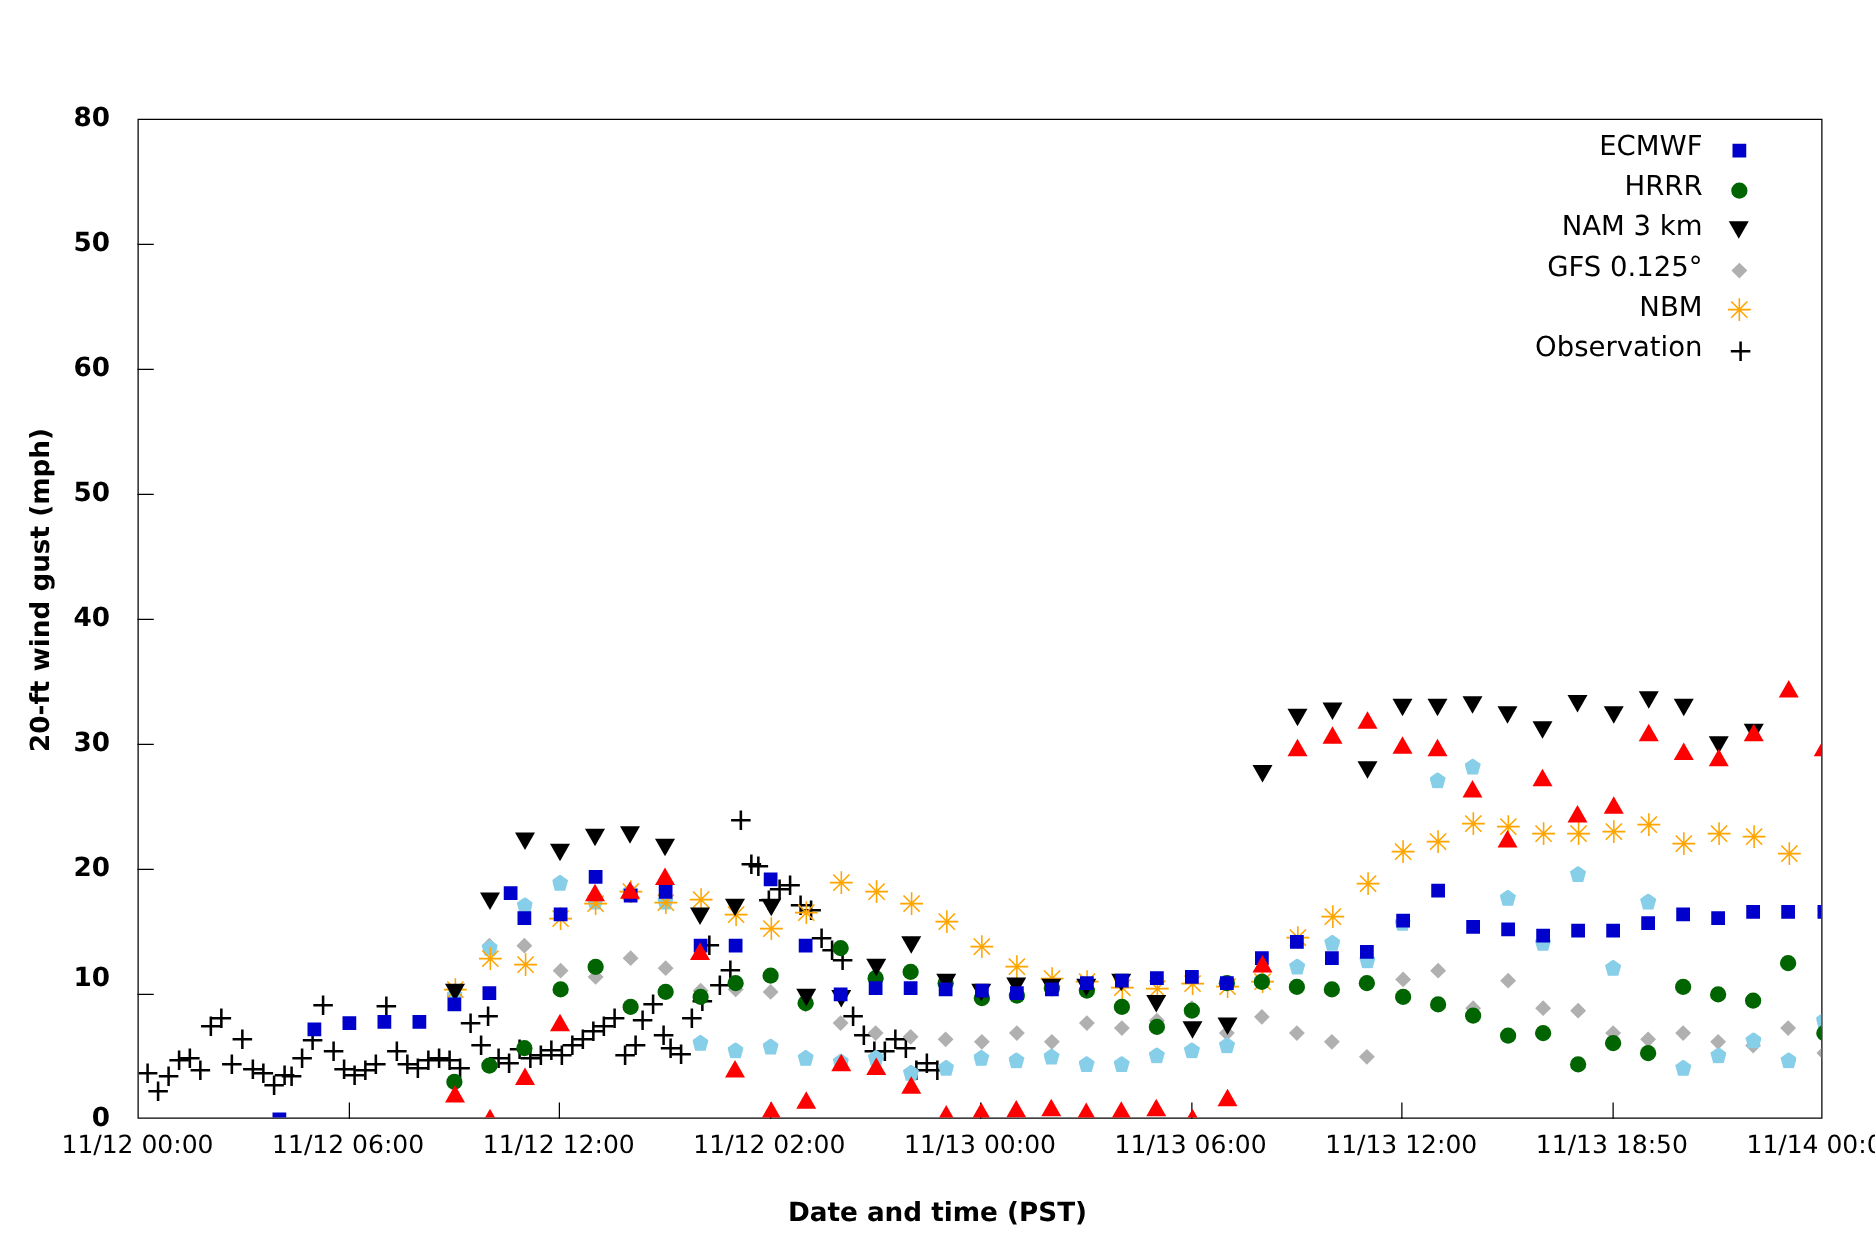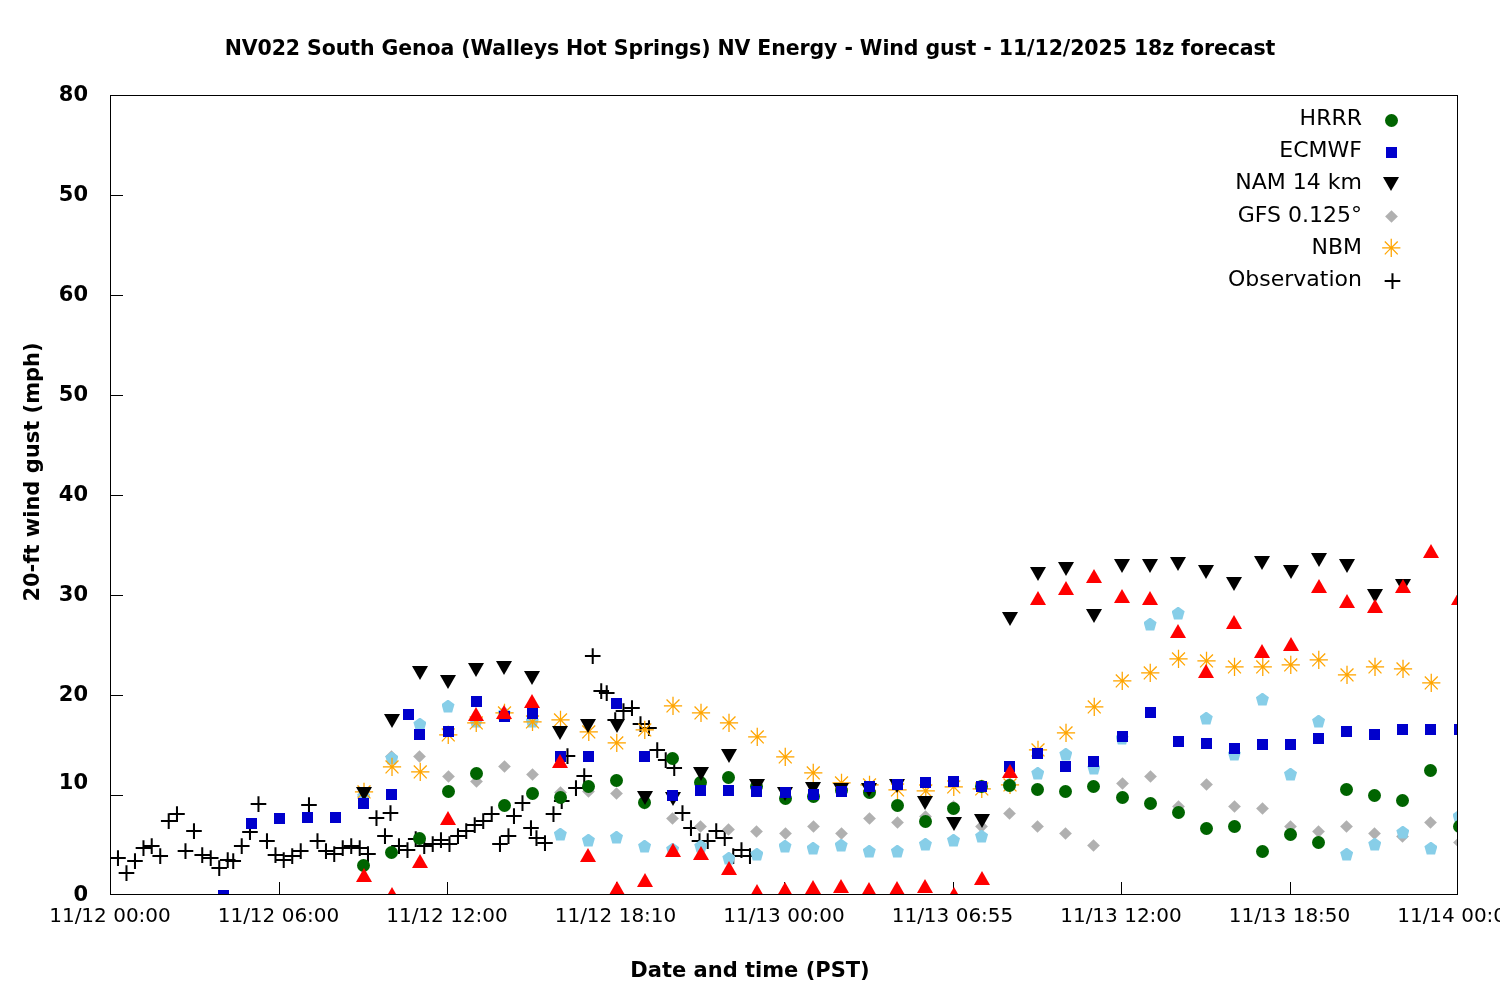--- a/index.html
+++ b/index.html
@@ -64,21 +64,20 @@
   .mk-star{margin:-10px 0 0 -10px;width:20px;height:20px;color:#ffa500;
            font-size:25px;line-height:20px;text-align:center;font-family:"DejaVu Sans",sans-serif;}
   .mk-plus{margin:-9px 0 0 -9px;width:18px;height:18px;color:#000;
            font-size:25px;line-height:18px;text-align:center;font-family:"DejaVu Sans",sans-serif;font-weight:400;}
 </style>
 </head>
 <body>
 
 <div id="root">
 
-  <div id="chart-title">NV022 South Genoa (Walleys Hot Springs) NV Energy - Wind gust - 11/12/2025 18z forecast</div>
 
   <div id="y-axis-title">20-ft wind gust (mph)</div>
   <div id="x-axis-title">Date and time (PST)</div>
 
   <div id="y-ticks">
       <div class="ytick-label" style="top: 895px;">0</div>
       <div class="ytick-label" style="top: 783px;">10</div>
       <div class="ytick-mark" style="top: 795px;"></div>
       <div class="ytick-label" style="top: 695px;">20</div>
       <div class="ytick-mark" style="top: 695px;"></div>
@@ -93,25 +92,25 @@
       <div class="ytick-label" style="top: 195px;">50</div>
       <div class="ytick-mark" style="top: 195px;"></div>
       <div class="ytick-label" style="top: 95px;">80</div>
     </div>
   <div id="x-ticks">
       <div class="xtick-label" style="left: 110px;">11/12 00:00</div>
       <div class="xtick-label" style="left: 278.5px;">11/12 06:00</div>
       <div class="xtick-mark" style="left: 278.5px; top: 882px; position: absolute;"></div>
       <div class="xtick-label" style="left: 447px;">11/12 12:00</div>
       <div class="xtick-mark" style="left: 447px; top: 882px; position: absolute;"></div>
-      <div class="xtick-label" style="left: 615.5px;">11/12 18:10</div>
+      <div class="xtick-label" style="left: 615.5px;">11/12 02:00</div>
       <div class="xtick-mark" style="left: 615.5px; top: 882px; position: absolute;"></div>
       <div class="xtick-label" style="left: 784px;">11/13 00:00</div>
       <div class="xtick-mark" style="left: 784px; top: 882px; position: absolute;"></div>
-      <div class="xtick-label" style="left: 952.5px;">11/13 06:55</div>
+      <div class="xtick-label" style="left: 952.5px;">11/13 06:00</div>
       <div class="xtick-mark" style="left: 952.5px; top: 882px; position: absolute;"></div>
       <div class="xtick-label" style="left: 1121px;">11/13 12:00</div>
       <div class="xtick-mark" style="left: 1121px; top: 882px; position: absolute;"></div>
       <div class="xtick-label" style="left: 1289.5px;">11/13 18:50</div>
       <div class="xtick-mark" style="left: 1289.5px; top: 882px; position: absolute;"></div>
       <div class="xtick-label" style="left: 1458px;">11/14 00:00</div>
     </div>
 
   <div id="plot-frame">
     <div id="plot-layer">
@@ -474,33 +473,33 @@
         <div class="mk mk-tri-up" style="border-bottom-color: rgb(255, 0, 0); left: 1235.67px; top: 505px;"></div>
         <div class="mk mk-tri-up" style="border-bottom-color: rgb(255, 0, 0); left: 1263.75px; top: 510px;"></div>
         <div class="mk mk-tri-up" style="border-bottom-color: rgb(255, 0, 0); left: 1291.83px; top: 490px;"></div>
         <div class="mk mk-tri-up" style="border-bottom-color: rgb(255, 0, 0); left: 1319.92px; top: 455px;"></div>
         <div class="mk mk-tri-up" style="border-bottom-color: rgb(255, 0, 0); left: 1348px; top: 502px;"></div>
       </div>
   </div>
 
   <div id="legend">
       <div class="legend-row">
+        <div class="legend-label">ECMWF</div>
+        <div class="legend-marker">
+          <div class="mk mk-square" style="background: rgb(0, 0, 204); left: 13px; top: 13px;"></div>
+        </div>
+      </div>
+      <div class="legend-row">
         <div class="legend-label">HRRR</div>
         <div class="legend-marker">
           <div class="mk mk-circle" style="background: rgb(0, 100, 0); left: 13px; top: 13px;"></div>
         </div>
       </div>
       <div class="legend-row">
-        <div class="legend-label">ECMWF</div>
-        <div class="legend-marker">
-          <div class="mk mk-square" style="background: rgb(0, 0, 204); left: 13px; top: 13px;"></div>
-        </div>
-      </div>
-      <div class="legend-row">
-        <div class="legend-label">NAM 14 km</div>
+        <div class="legend-label">NAM 3 km</div>
         <div class="legend-marker">
           <div class="mk mk-tri-down" style="border-top-color: rgb(0, 0, 0); left: 13px; top: 13px;"></div>
         </div>
       </div>
       <div class="legend-row">
         <div class="legend-label">GFS 0.125°</div>
         <div class="legend-marker">
           <div class="mk mk-diamond" style="background: rgb(176, 176, 176); left: 13px; top: 13px;"></div>
         </div>
       </div>

